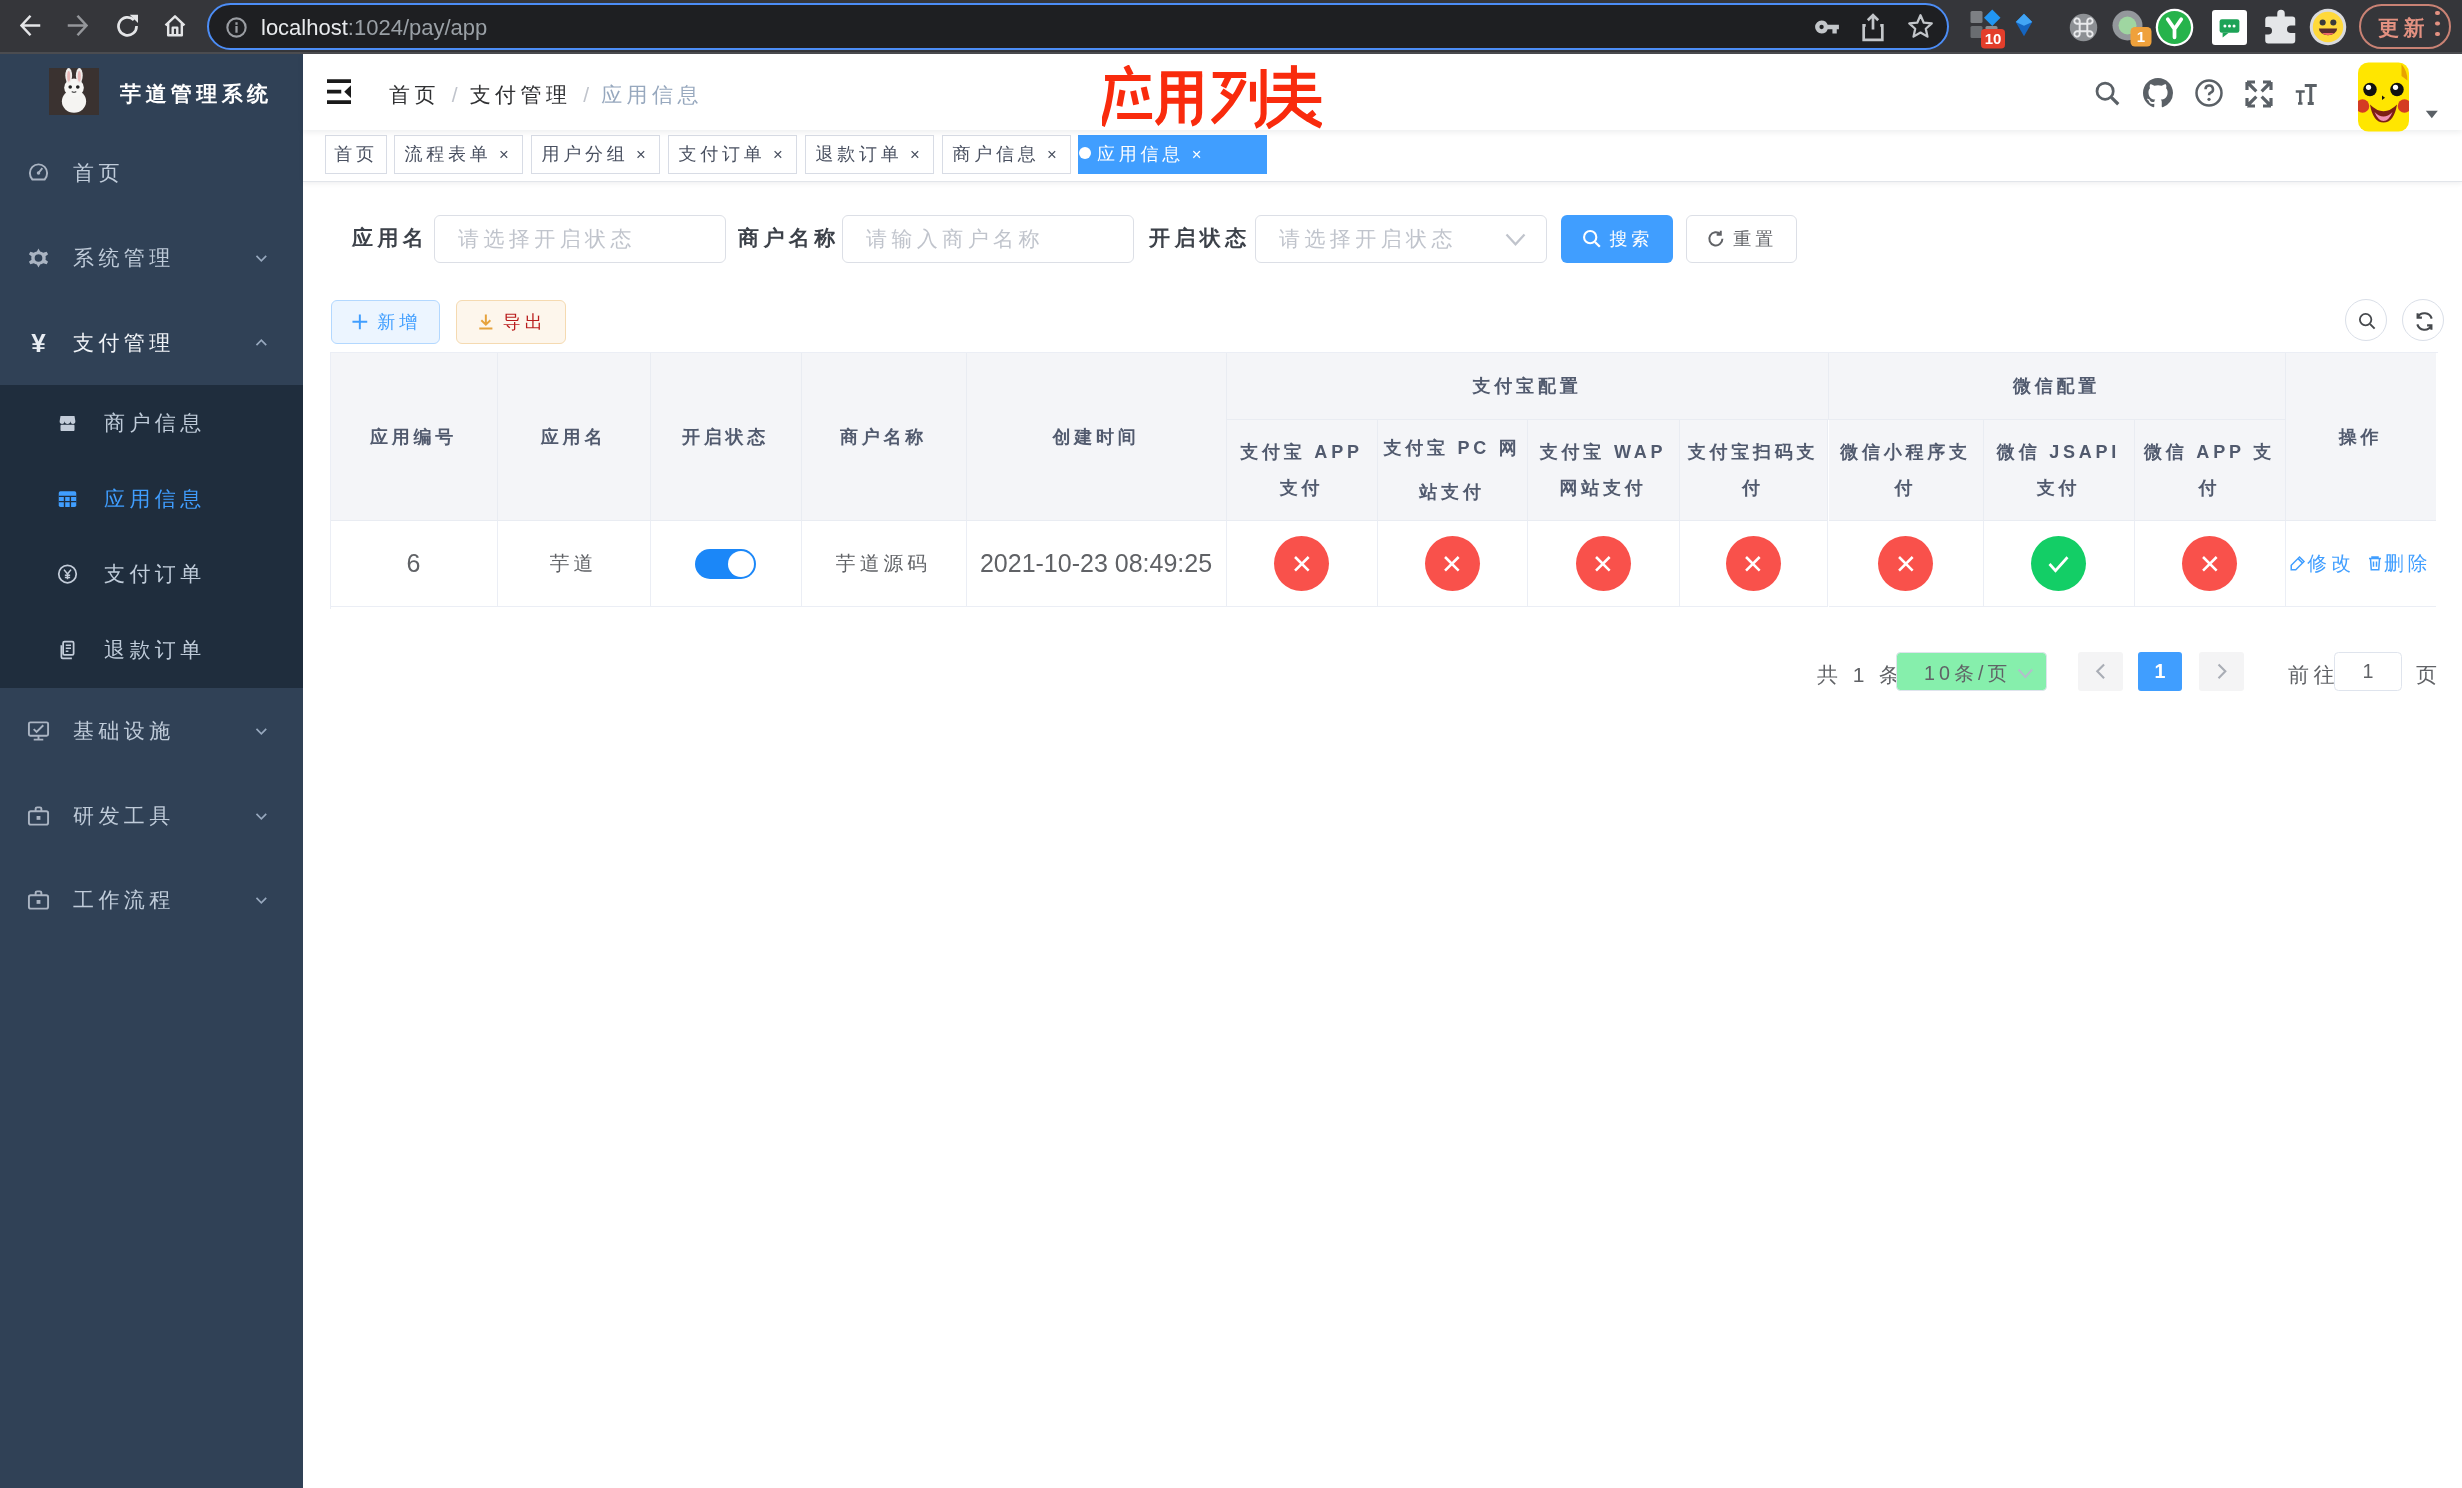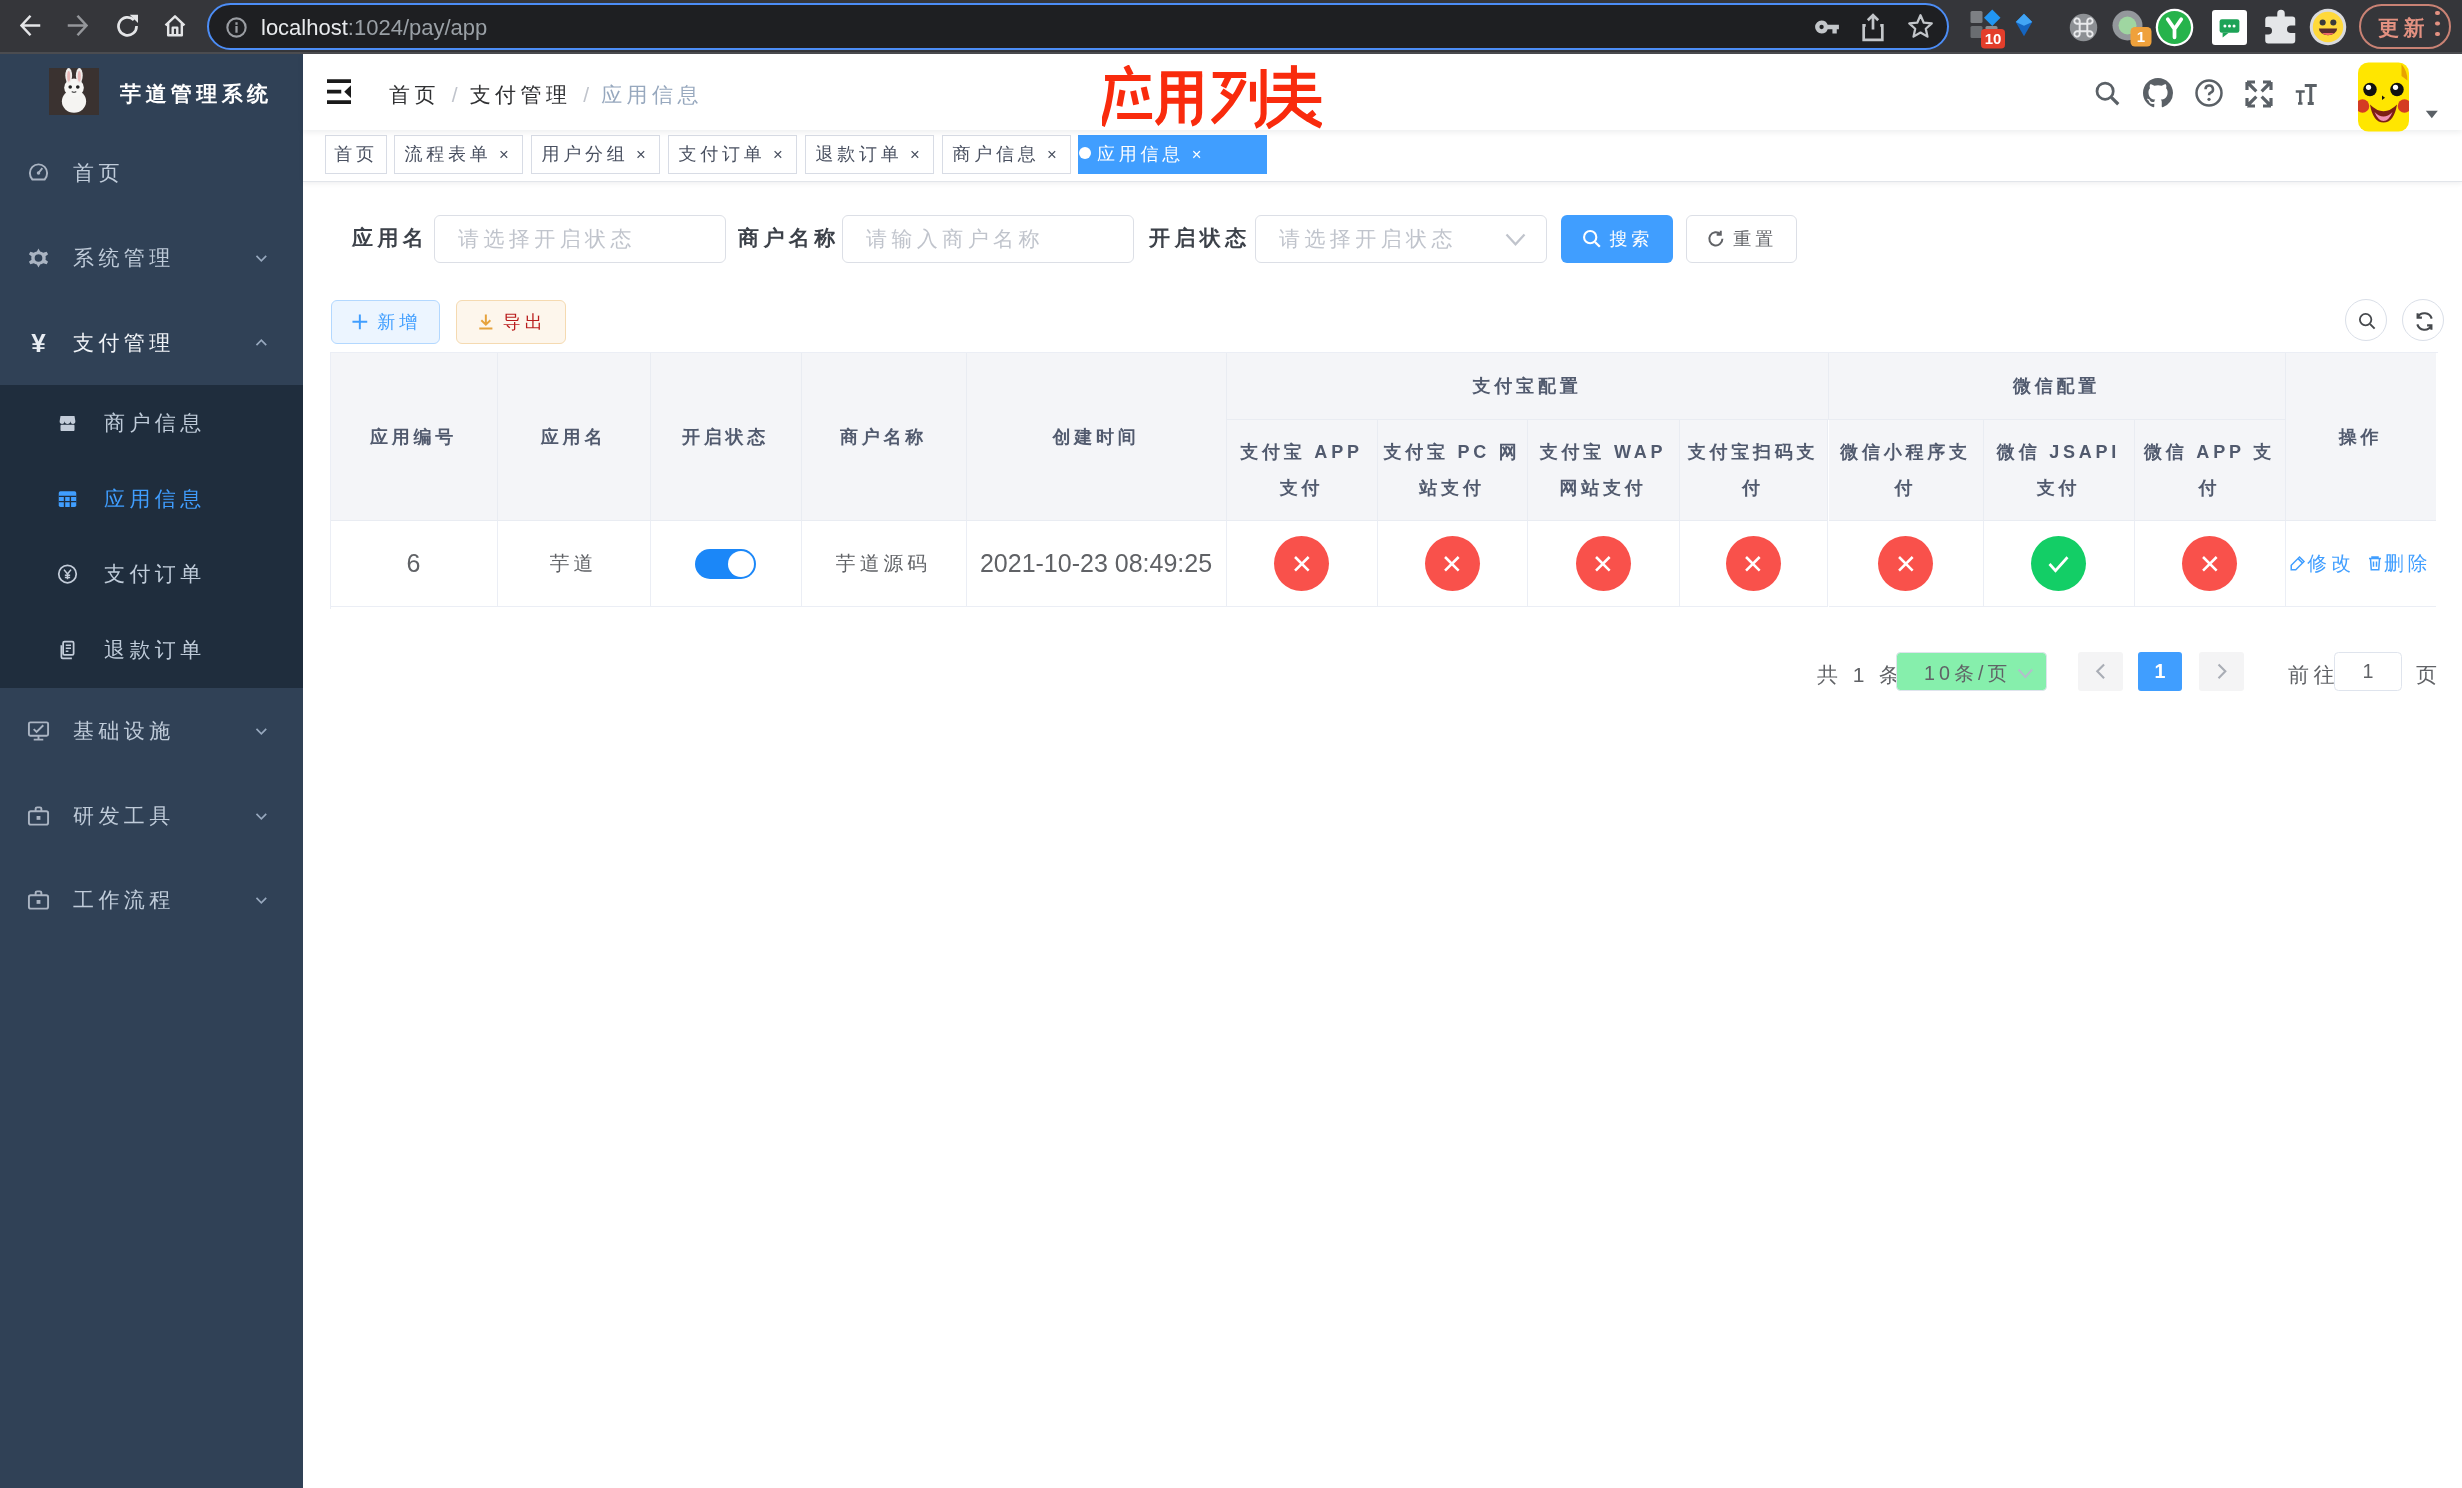--- a/index.html
+++ b/index.html
@@ -396,21 +396,21 @@
       <div class="th" style="left:896px;top:0px;width:602px;height:67px;">
           <span class="cjk">支付宝配置</span>
         </div>
       <div class="th" style="left:1498px;top:0px;width:457px;height:67px;">
           <span class="cjk">微信配置</span>
         </div>
       <div class="th" style="left:896px;top:67px;width:151px;height:101px;">
           <span class="cjk" style="line-height:36px">支付宝 APP<br>支付</span>
         </div>
       <div class="th" style="left:1047px;top:67px;width:150px;height:101px;">
-          <span class="cjk" style="line-height:36px">支付宝 PC 网<br>站支付</span>
+          <span class="cjk" style="line-height:44px">支付宝 PC 网<br>站支付</span>
         </div>
       <div class="th" style="left:1197px;top:67px;width:152px;height:101px;">
           <span class="cjk" style="line-height:36px">支付宝 WAP<br>网站支付</span>
         </div>
       <div class="th" style="left:1349px;top:67px;width:148px;height:101px;">
           <span class="cjk" style="line-height:36px">支付宝扫码支<br>付</span>
         </div>
       <div class="th" style="left:1498px;top:67px;width:155px;height:101px;">
           <span class="cjk" style="line-height:36px">微信小程序支<br>付</span>
         </div>

